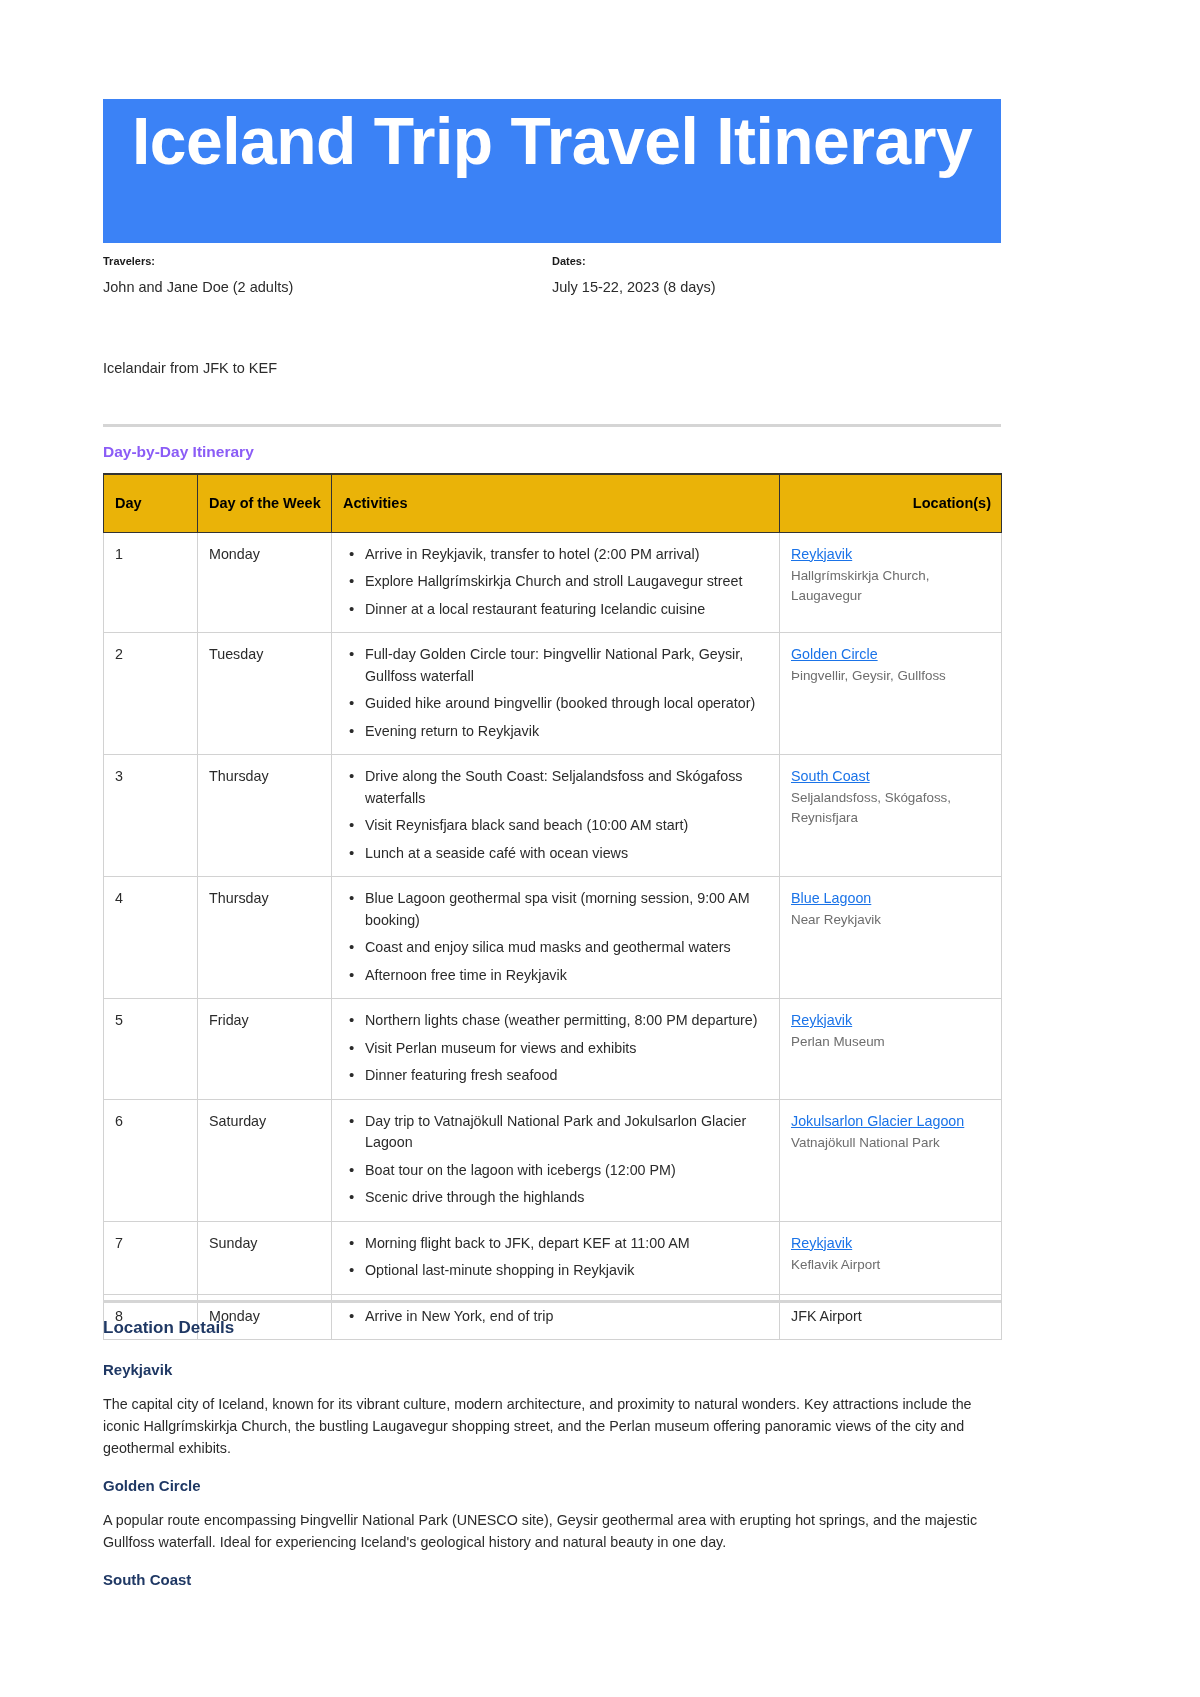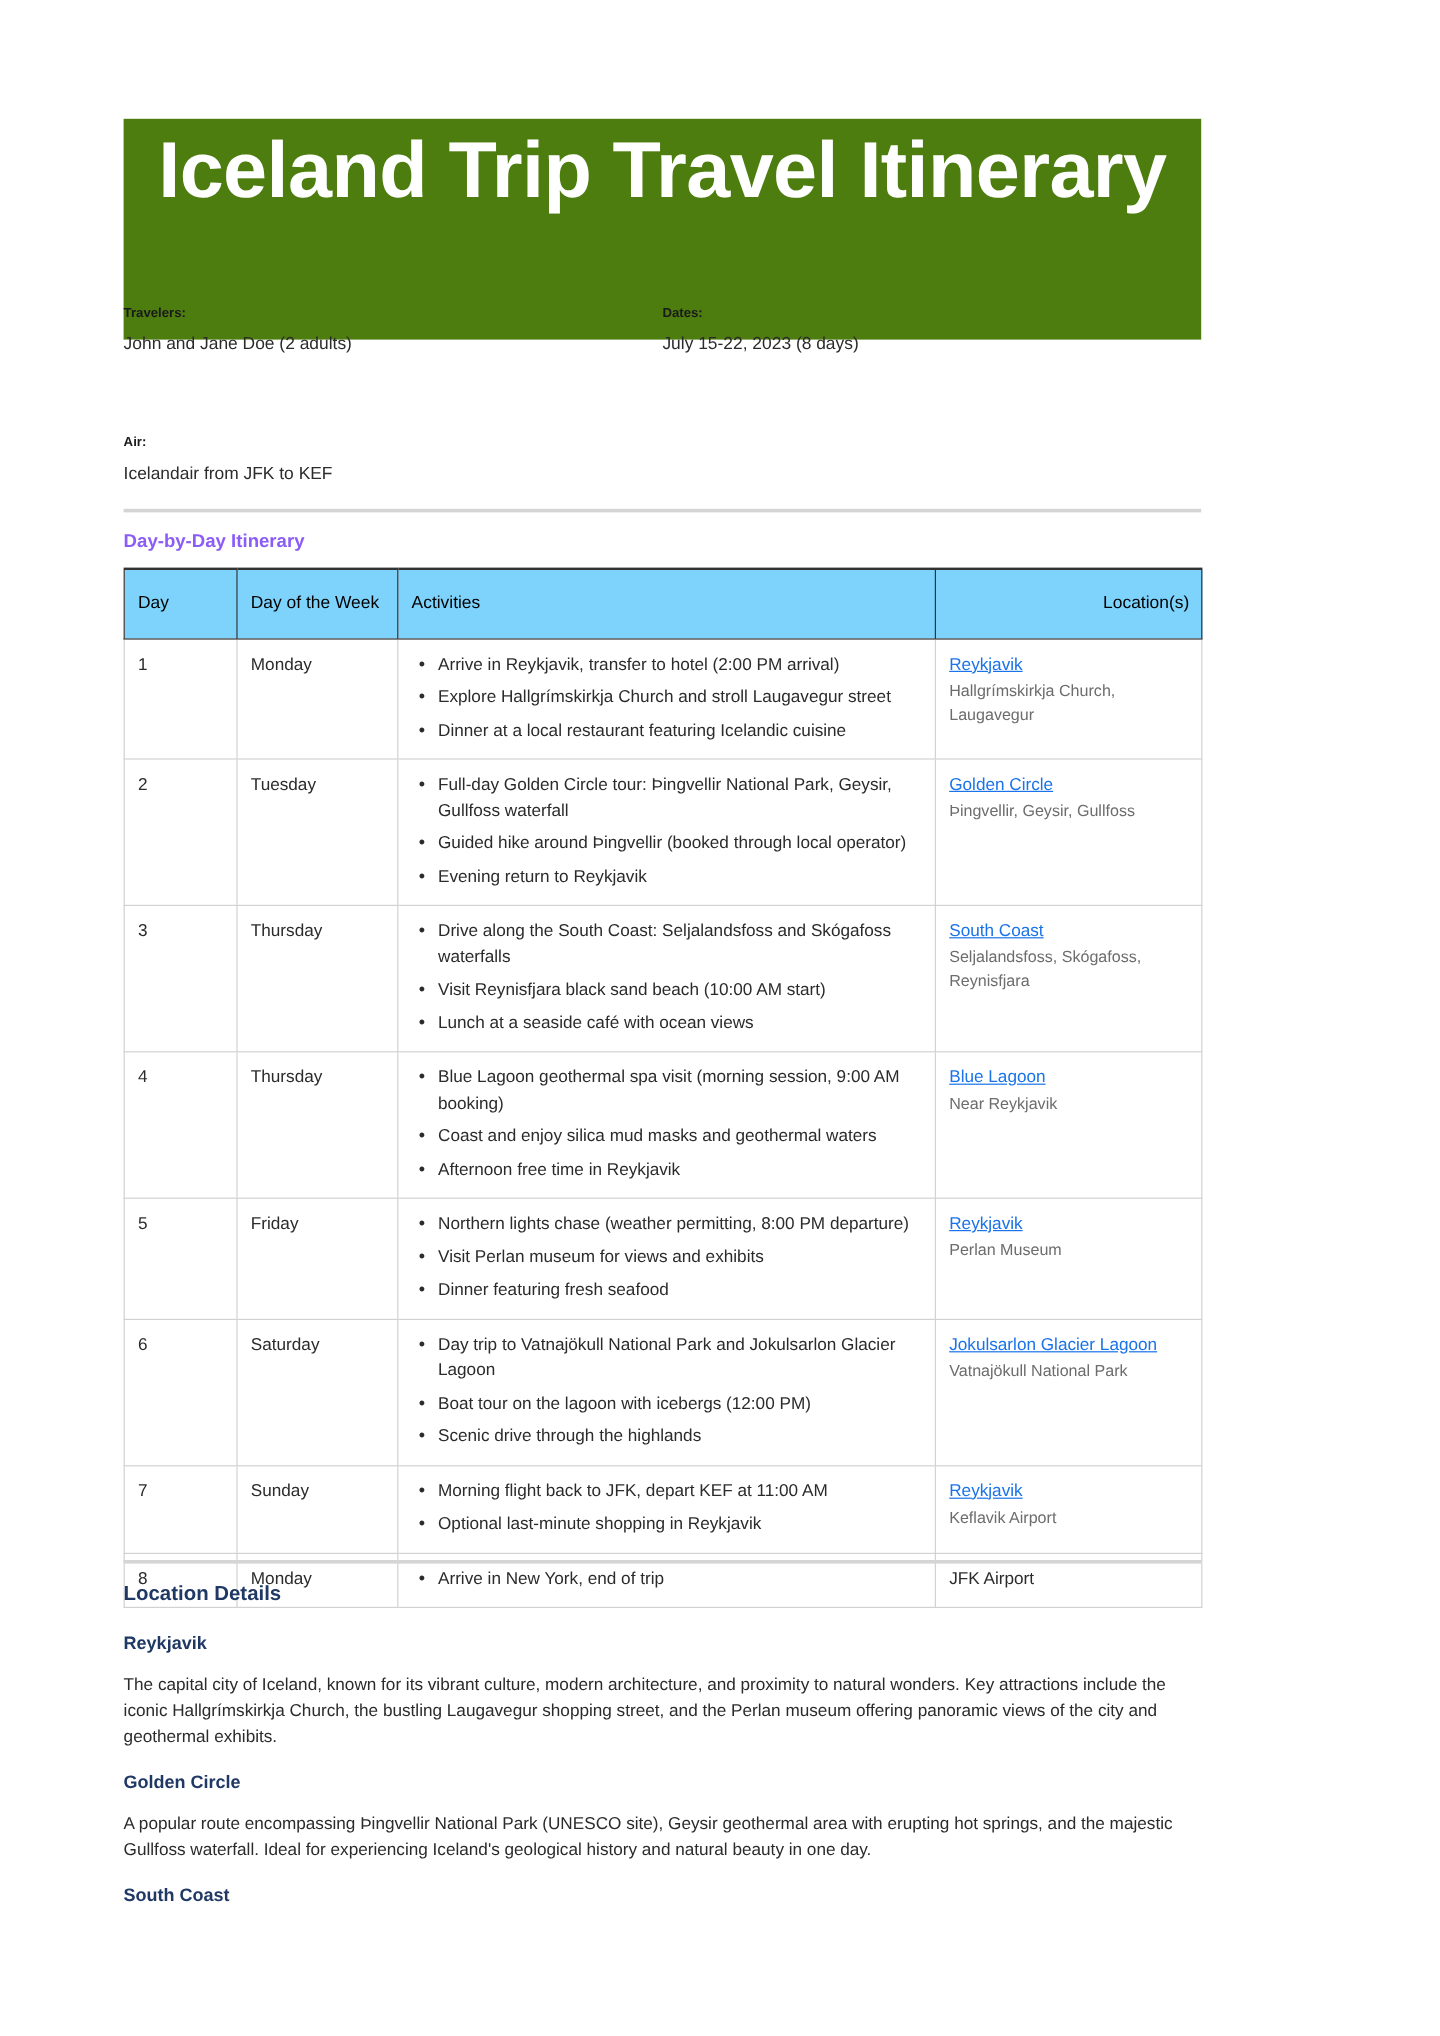--- a/index.html
+++ b/index.html
@@ -20,22 +20,22 @@
     padding: 0;
     position: relative;
   }
 
   
   .banner {
     position: absolute;
     left: 103px;
     top: 99px;
     width: 898px;
-    height: 184px;
-    background: #4d7c0f;
+    height: 144px;
+    background: #3b82f6;
     overflow: hidden;
   }
   .banner-title {
     position: absolute;
     left: 0;
     top: -2px;
     width: 898px;
     text-align: center;
     font-size: 66px;
     line-height: 88px;
@@ -106,25 +106,25 @@
     left: 103px;
     top: 473px;
     width: 898px;
   }
   table.itinerary {
     width: 898px;
     border-collapse: collapse;
     table-layout: fixed;
   }
   table.itinerary th {
-    background: #7dd3fc;
+    background: #eab308;
     border: 1px solid #333333;
     border-top: 2px solid #333333;
     font-size: 14.5px;
-    font-weight: normal;
+    font-weight: bold;
     color: #000000;
     padding: 12px 10px 12px 11px;
     vertical-align: middle;
     text-align: left;
     line-height: 19px;
     height: 58px;
   }
   table.itinerary th.loc-head { text-align: right; padding-right: 10px; }
   table.itinerary td {
     border: 1px solid #d2d2d2;
@@ -234,21 +234,20 @@
         <div class="meta-value">John and Jane Doe (2 adults)</div>
       </div>
       <div class="meta-col right">
         <div class="meta-label">Dates:</div>
         <div class="meta-value">July 15-22, 2023 (8 days)</div>
       </div>
     </div>
     <div class="meta-spacer"></div>
     <div class="meta-row">
       <div class="meta-col">
-        <div class="meta-label">Air:</div>
         <div class="meta-value">Icelandair from JFK to KEF</div>
       </div>
     </div>
   </div>
 
   <div class="divider" id="divider-top"></div>
 
   <div class="section-heading" id="itinerary-heading">Day-by-Day Itinerary</div>
 
   <div class="itinerary-table-wrap">

